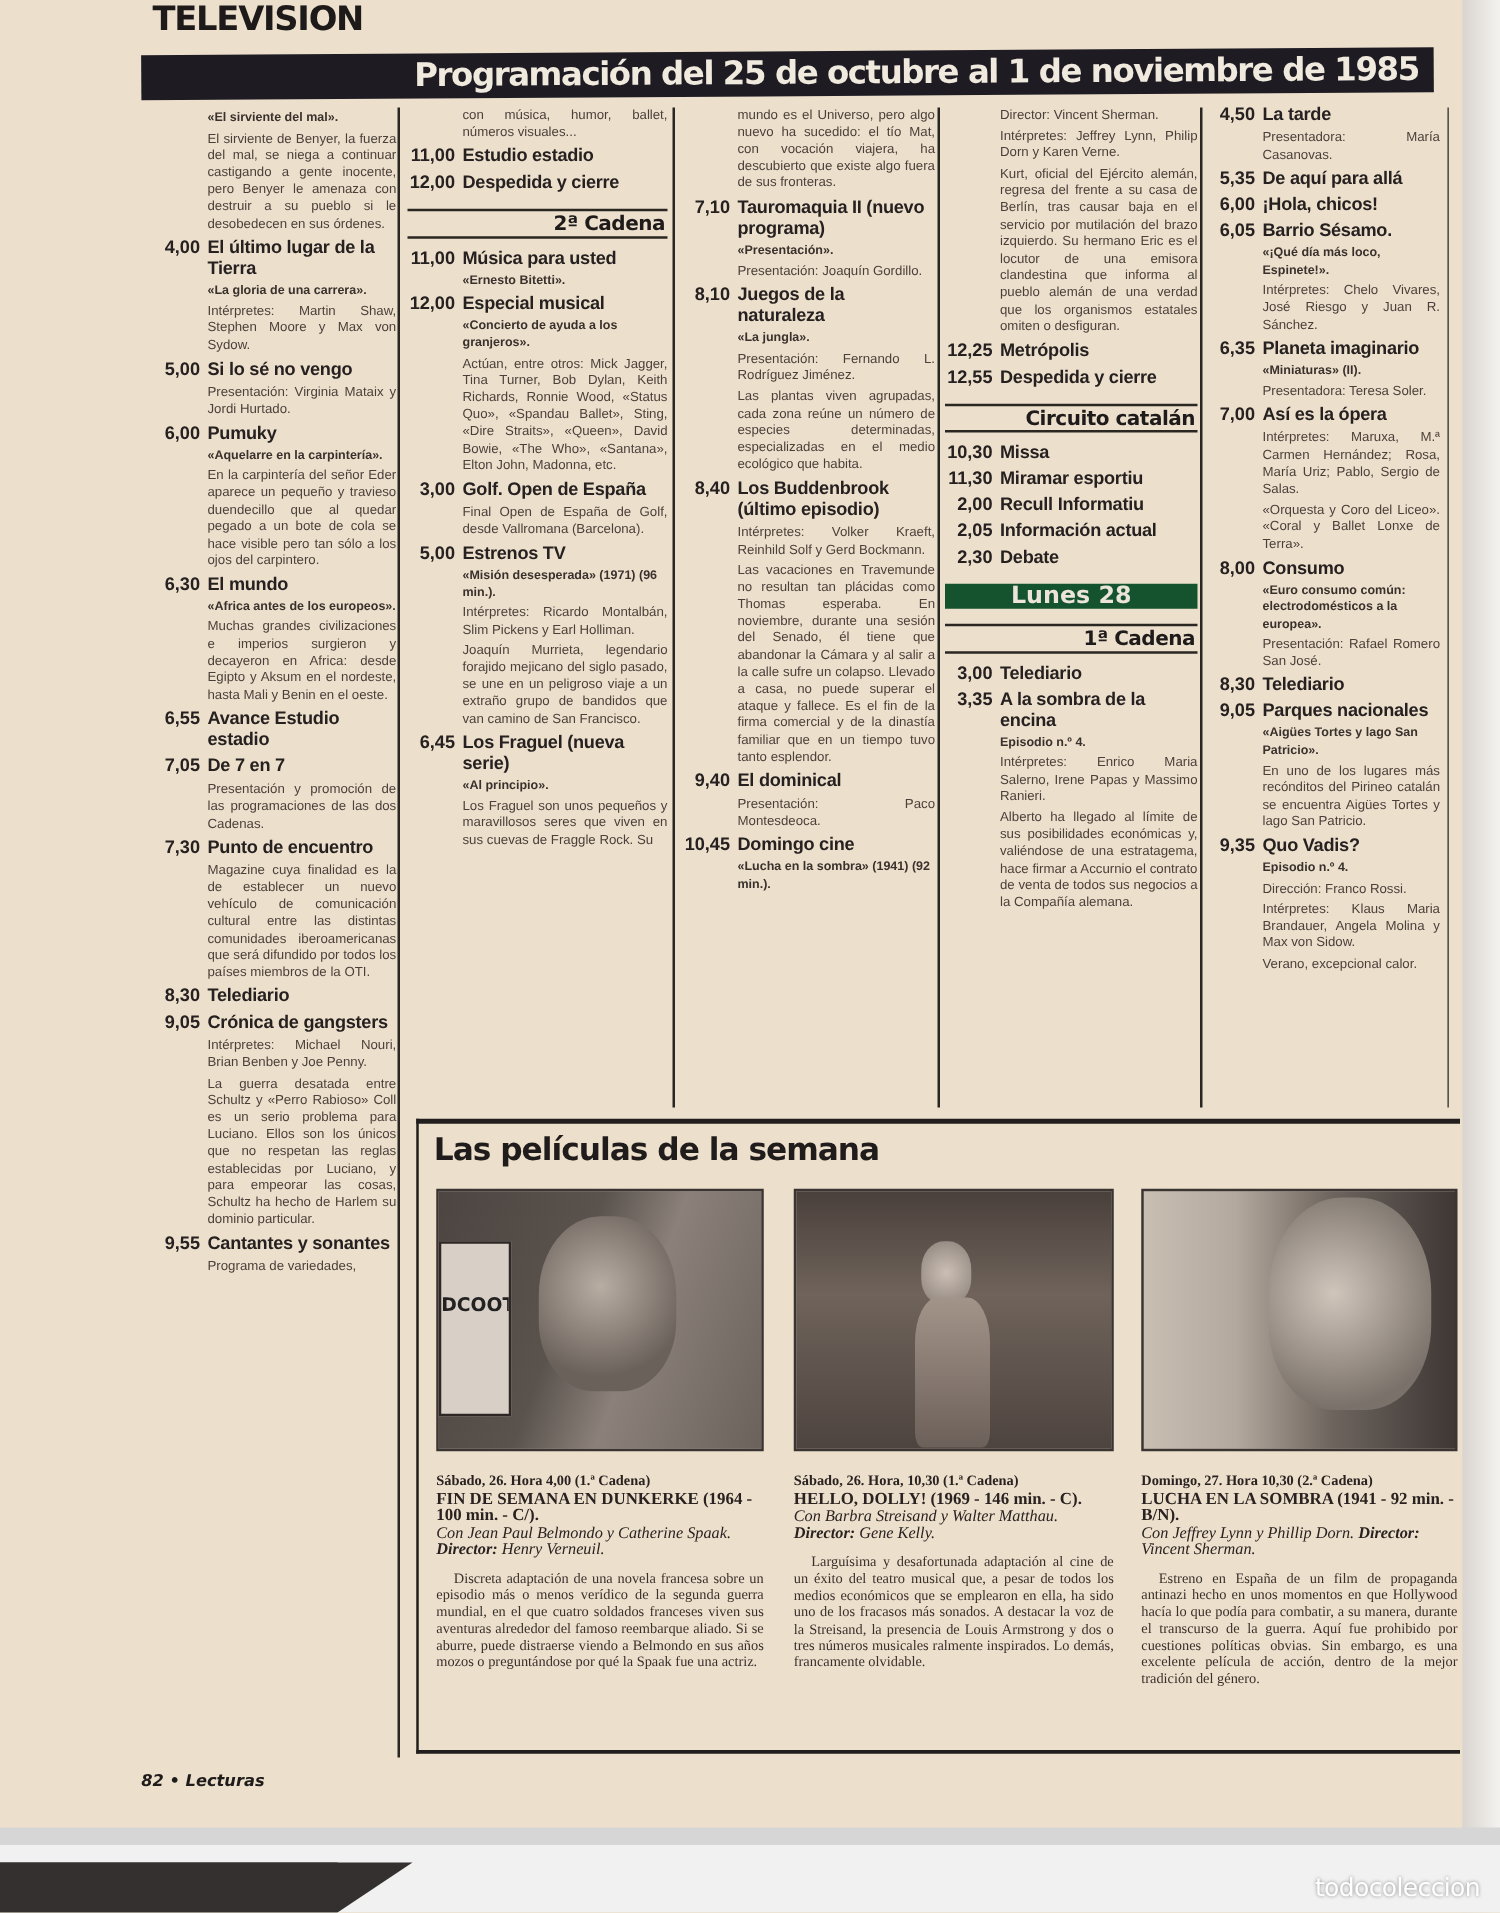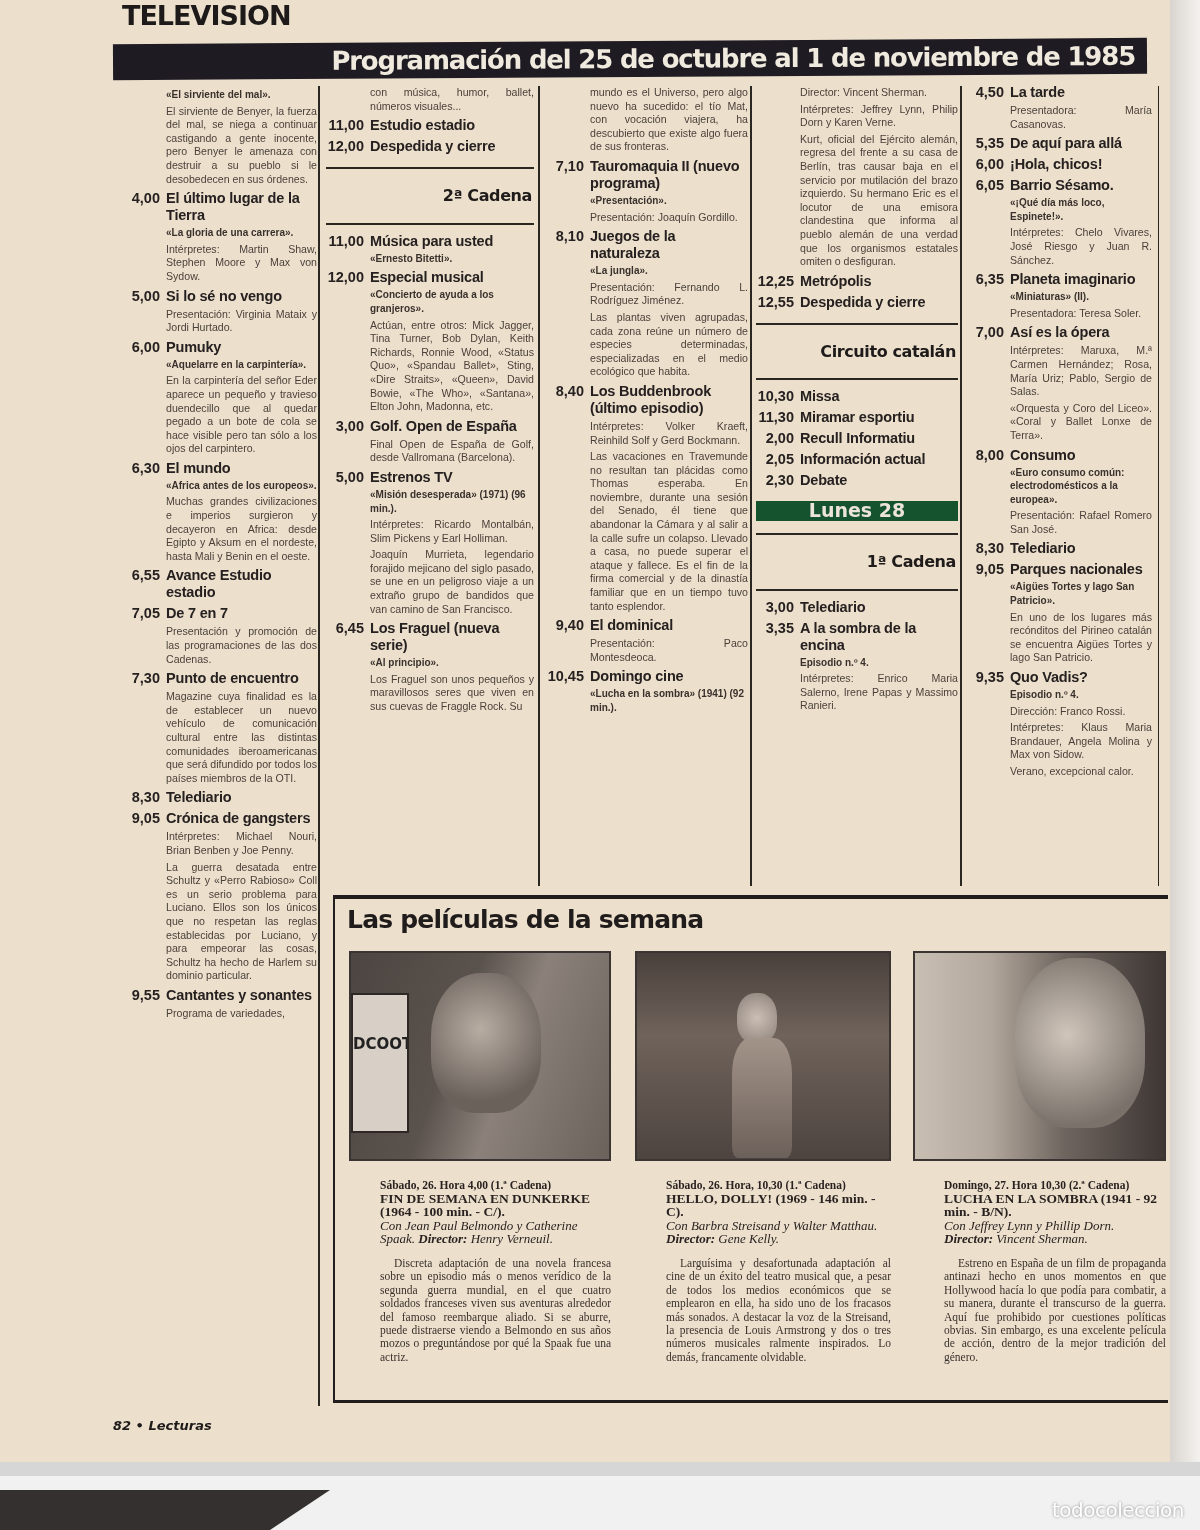--- a/index.html
+++ b/index.html
@@ -67,21 +67,21 @@
   .prog .body { flex: 1 1 auto; }
   .prog .title {
     font-weight: bold; font-size: 14.5px; line-height: 17px; color: #262120;
     letter-spacing: -0.2px;
   }
   .sub { font-weight: bold; font-size: 10px; margin-top: 2px; color: #3a312c; }
   .txt { font-size: 10.6px; margin-top: 3px; color: #4a3f39; text-align: justify; }
   .cont { padding-left: 44px; }
   .cadena {
     margin: 12px 0 8px 0; border-top: 2px solid #2a2622; border-bottom: 2px solid #2a2622;
-    text-align: right; padding: 20px 2px;
+    text-align: right; padding: 3px 2px;
     font-family: "DejaVu Sans", sans-serif; font-weight: bold; font-size: 16px;
     color: #1f1b1a; letter-spacing: -0.4px;
   }
   .day-box {
     margin-top: 12px; background: #14532d; color: #ece4d8;
     font-family: "DejaVu Sans", sans-serif; font-weight: bold; font-size: 19px;
     text-align: center; padding: 3px 0;
   }
   .films {
     position: absolute; left: 333px; top: 895px; width: 835px; height: 508px;
@@ -113,21 +113,21 @@
     position: absolute; border-radius: 45% 45% 40% 40%;
     background: radial-gradient(circle at 45% 40%, #b8ada3, #6a615b 70%);
   }
   .photo.p1 .head { left: 80px; top: 20px; width: 110px; height: 140px; }
   .photo.p3 .head { left: 100px; top: 5px; width: 130px; height: 170px; background: radial-gradient(circle at 40% 45%, #cfc5bb, #7a716a 75%); }
   .photo.p2 .head { left: 100px; top: 40px; width: 40px; height: 50px; background: radial-gradient(circle, #cbbfb5, #8a7f78); }
   .photo.p2 .dress {
     position: absolute; left: 95px; top: 85px; width: 60px; height: 120px;
     background: linear-gradient(180deg, #a39489, #6c605a); border-radius: 30% 30% 10% 10%;
   }
-  .film .meta { margin-top: 18px; font-family: "Liberation Serif", serif; color: #2a2220; margin-left: 31px; }
+  .film .meta { margin-top: 18px; font-family: "Liberation Serif", serif; color: #2a2220; }
   .film .when { font-weight: bold; font-size: 11.5px; }
   .film .ftitle { font-weight: bold; font-size: 13.5px; line-height: 13px; margin-top: 1px; }
   .film .cast { font-style: italic; font-size: 13px; line-height: 13px; margin-top: 1px; }
   .film .cast b { font-weight: bold; }
   .film .review {
     margin-top: 12px; font-size: 11.5px; line-height: 13.4px; text-align: justify;
     text-indent: 14px; color: #3a302b;
   }
   .folio {
     position: absolute; left: 113px; top: 1418px;
@@ -401,20 +401,21 @@
           <div class="body">
             <div class="title">Telediario</div>
           </div>
         </div>
         <div class="prog">
           <div class="time">3,35</div>
           <div class="body">
             <div class="title">A la sombra de la encina</div>
             <div class="sub">Episodio n.º 4.</div>
             <div class="txt">Intérpretes: Enrico Maria Salerno, Irene Papas y Massimo Ranieri.</div>
+            <div class="txt">Alberto ha llegado al límite de sus posibilidades económicas y, valiéndose de una estratagema, hace firmar a Accurnio el contrato de venta de todos sus negocios a la Compañía alemana.</div>
           </div>
         </div>
       </div>
   </div>
 
   <div class="col c5" id="col5" style="top:80px;">
     <div>
         <div class="prog">
           <div class="time">4,50</div>
           <div class="body">

